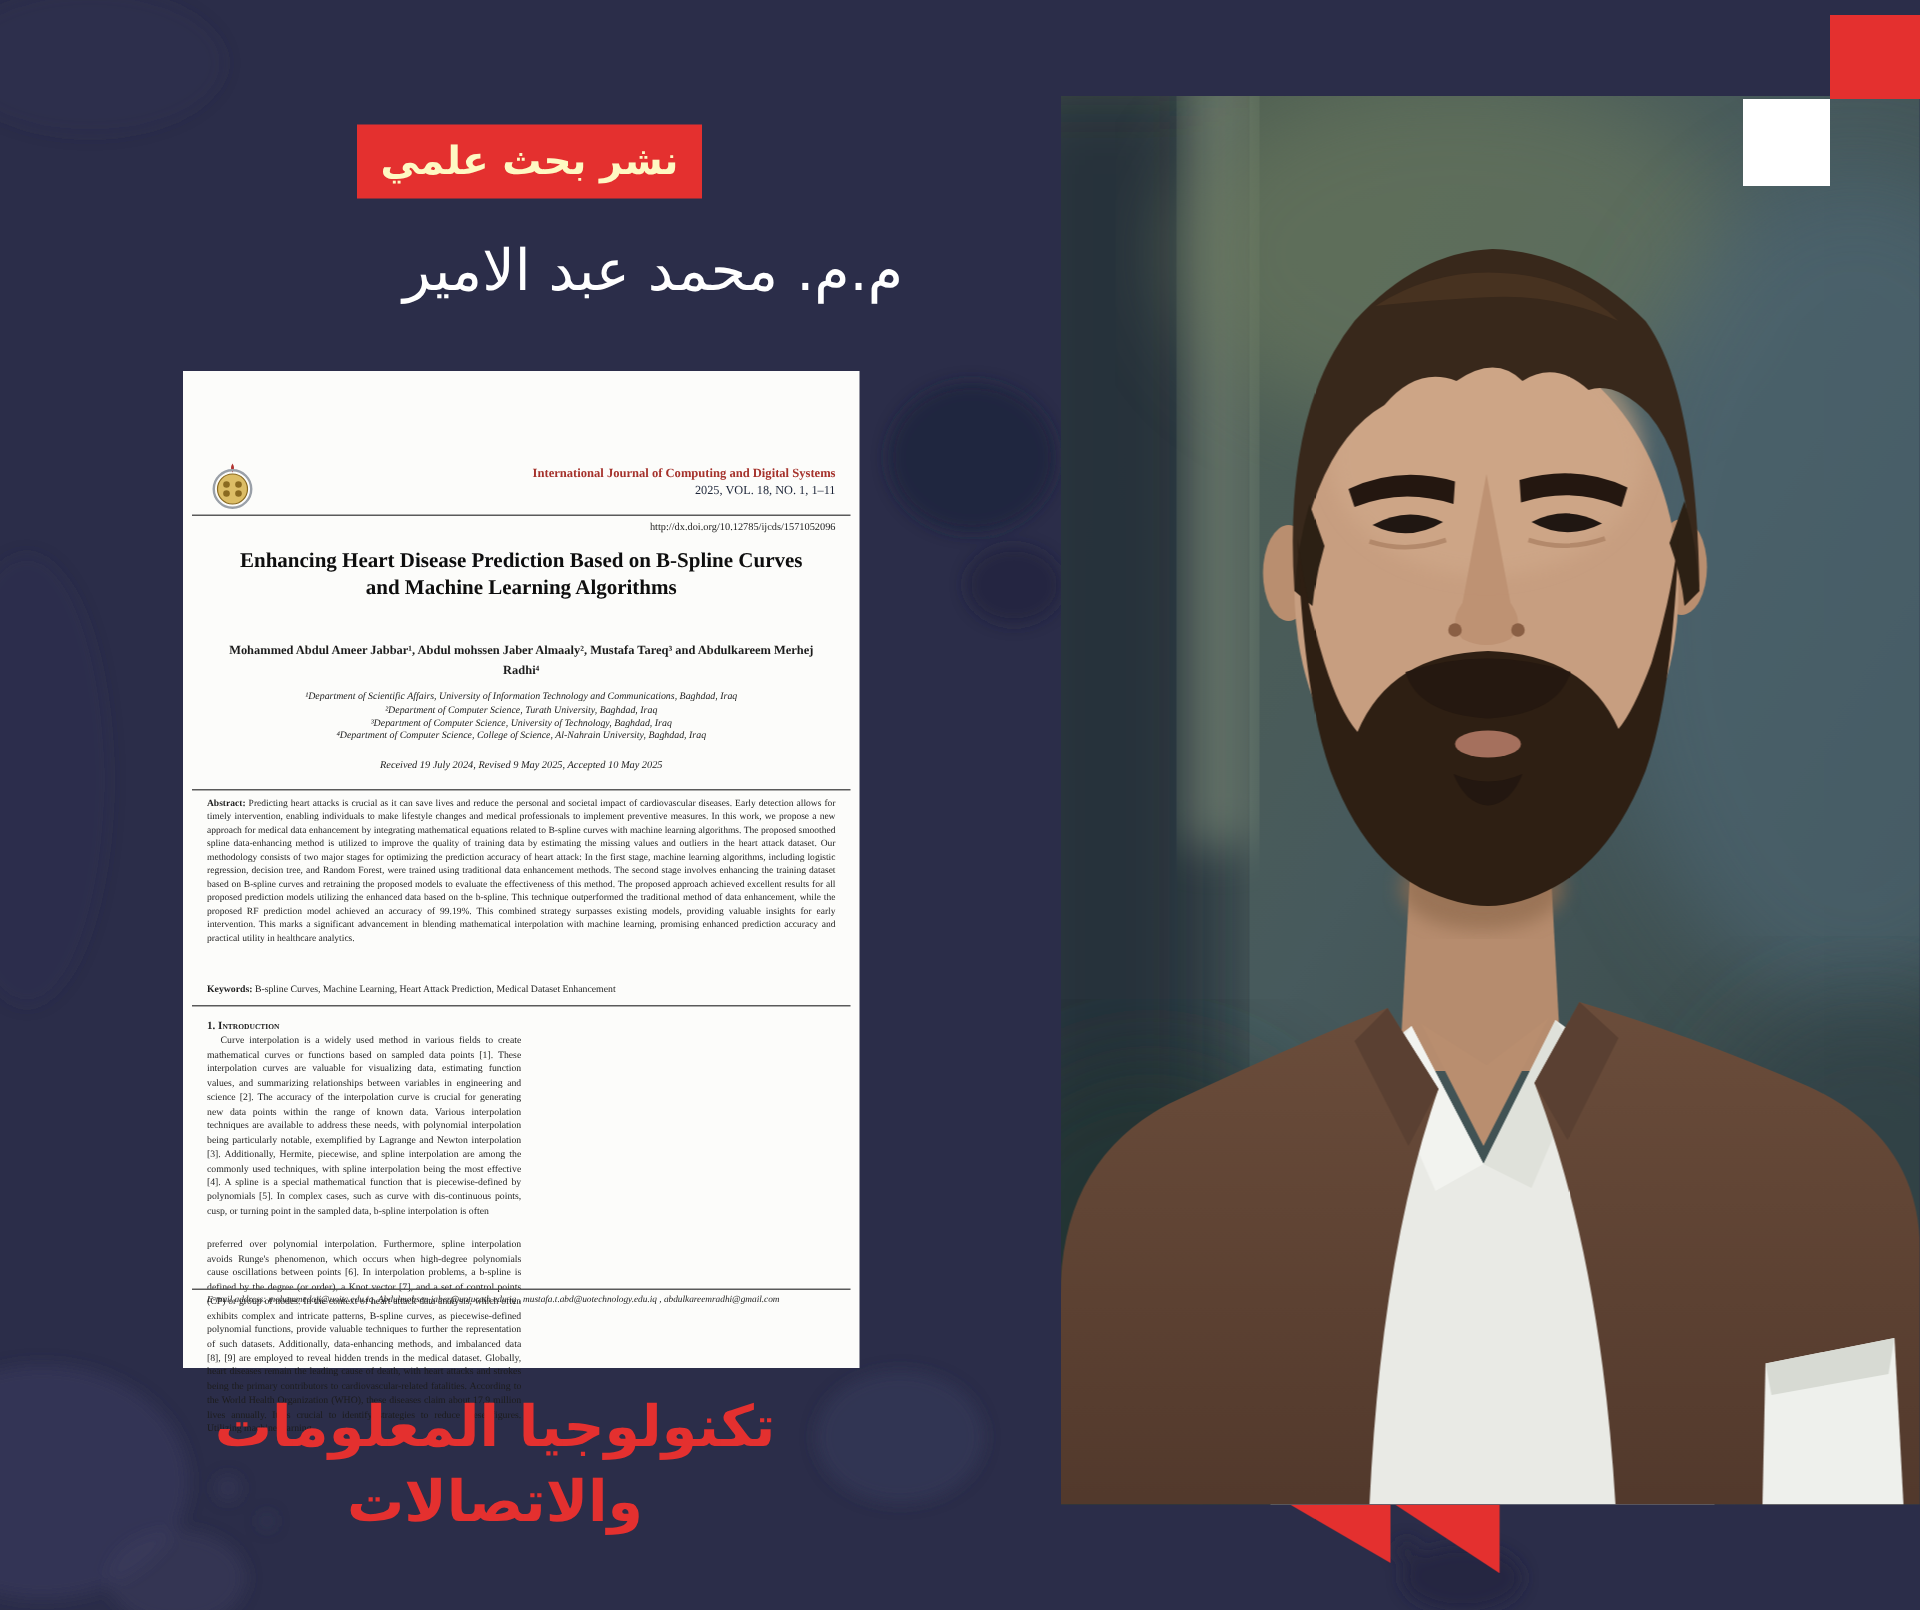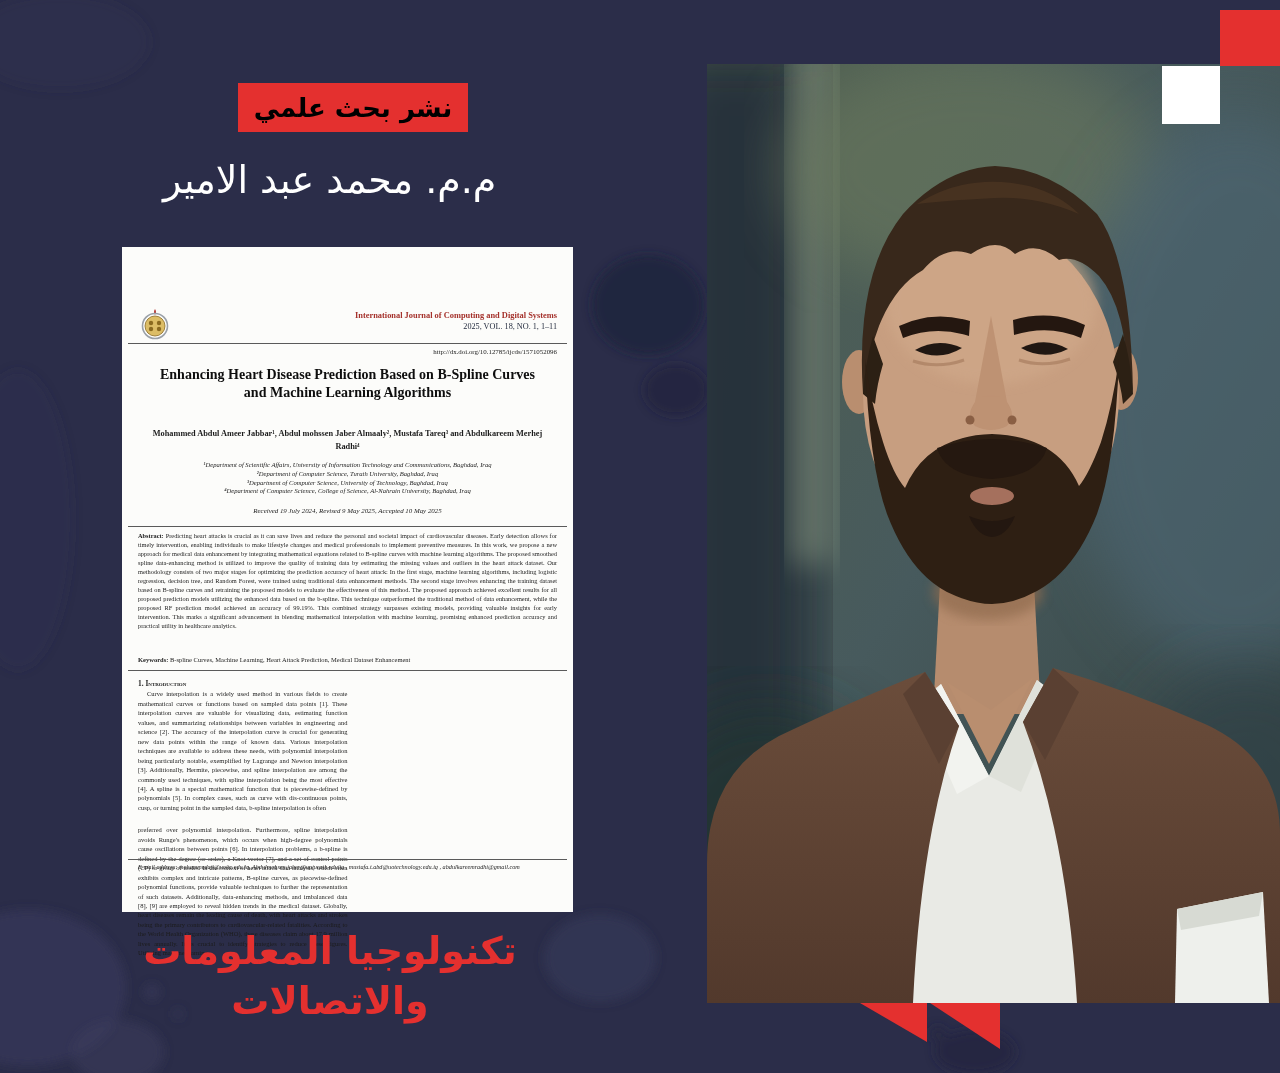--- a/index.html
+++ b/index.html
@@ -2,24 +2,24 @@
 <html><head>
 <meta charset="utf-8">
 <style>
   html,body{margin:0;padding:0;background:#1b1c30;}
   .poster{position:relative;width:1280px;height:1073px;background:#2b2d49;overflow:hidden;
           font-family:"Liberation Serif",serif;}
   .map-layer{position:absolute;left:0;top:0;width:1280px;height:1073px;pointer-events:none;}
 
   
   .badge{position:absolute;left:238px;top:83px;width:230px;height:49px;background:#e4302f;
-         color:#000000;font-family:"DejaVu Sans",sans-serif;font-size:26px;font-weight:bold;
+         color:#fef9c3;font-family:"DejaVu Sans",sans-serif;font-size:26px;font-weight:bold;
          display:flex;align-items:center;justify-content:center;direction:rtl;}
-  .author-name{position:absolute;left:163px;top:158px;width:460px;color:#fff;
-         font-family:"DejaVu Sans",sans-serif;font-size:38px;text-align:left;direction:rtl;}
+  .author-name{position:absolute;left:142px;top:158px;width:460px;color:#fff;
+         font-family:"DejaVu Sans",sans-serif;font-size:38px;text-align:right;direction:rtl;}
 
   
   .org{position:absolute;left:40px;top:926px;width:580px;color:#e4302f;
        font-family:"DejaVu Sans",sans-serif;font-weight:bold;text-align:center;
        direction:rtl;line-height:1.32;}
   .org-line1{font-size:35px;}
   .org-line2{font-size:38px;}
 
   
   .sq-red{position:absolute;left:1220px;top:10px;width:60px;height:56px;background:#e4302f;}

